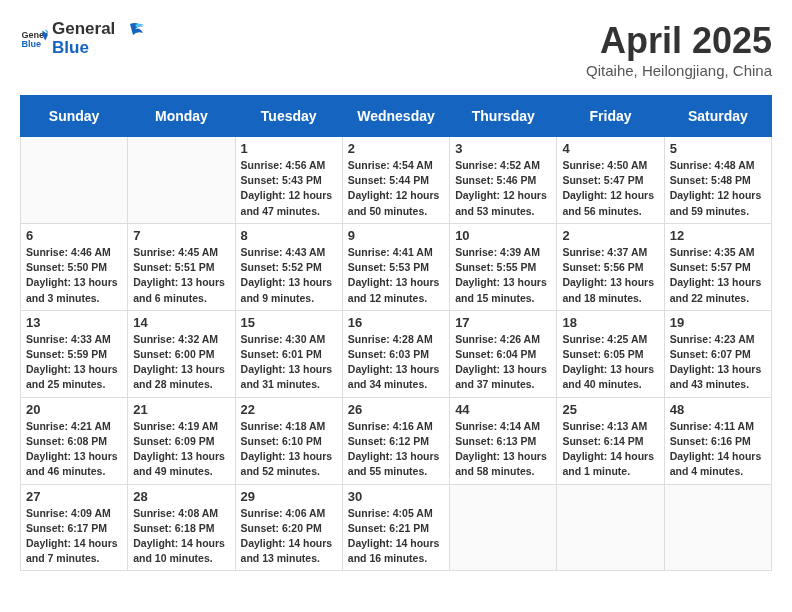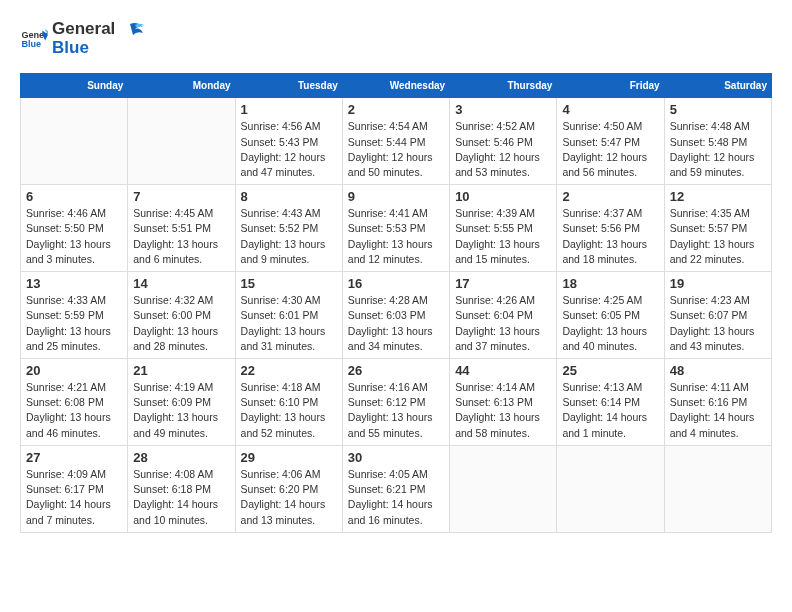--- a/index.html
+++ b/index.html
@@ -38,24 +38,24 @@
       color: #555;
     }
     .calendar {
       width: 100%;
       border-collapse: collapse;
       border: 1px solid #ccc;
     }
     .calendar th {
       background-color: #1565c0;
       color: #fff;
-      padding: 6px 4px;
-      font-size: 10px;
-      font-weight: bold;
-      text-align: right;
+      padding: 12px 4px;
+      font-size: 14px;
+      font-weight: bold;
+      text-align: center;
       border: 1px solid #1565c0;
     }
     .calendar td {
       vertical-align: top;
       padding: 4px 5px;
       font-size: 11px;
       color: #333;
       border: 1px solid #ddd;
       width: calc(100% / 7);
       min-height: 80px;
@@ -63,20 +63,21 @@
     }
     .day-number {
       font-size: 13px;
       font-weight: bold;
       margin-bottom: 2px;
     }
     .day-info {
       font-size: 10.5px;
       line-height: 1.45;
       color: #333;
+      font-weight: bold;
     }
     .empty-cell {
       background: #fafafa;
     }
   </style>
 </head>
 <body>
 
 <div class="header">
   <div class="logo">
@@ -88,20 +89,24 @@
     </svg>
     <div style="display:flex;flex-direction:column;line-height:1.1;">
       <span style="font-size:17px;font-weight:bold;color:#333;">General</span>
       <span style="font-size:17px;font-weight:bold;color:#1565c0;">Blue</span>
     </div>
     <svg width="30" height="30" viewBox="0 0 30 30" style="margin-left:-4px;margin-top:-10px;">
       <path d="M15 5 Q22 2 28 8 Q24 6 20 10 Q25 8 28 14 Q22 12 18 16 L15 5Z" fill="#1565c0"></path>
       <path d="M20 6 Q26 3 30 7 Q26 5 22 9Z" fill="#4fc3f7"></path>
     </svg>
   </div>
+  <div class="title-section">
+    <div class="month-title">April 2025</div>
+    <div class="location">Qitaihe, Heilongjiang, China</div>
+  </div>
 </div>
 
 <table class="calendar">
   <thead>
     <tr>
     <th>Sunday</th>
         <th>Monday</th>
         <th>Tuesday</th>
         <th>Wednesday</th>
         <th>Thursday</th>

